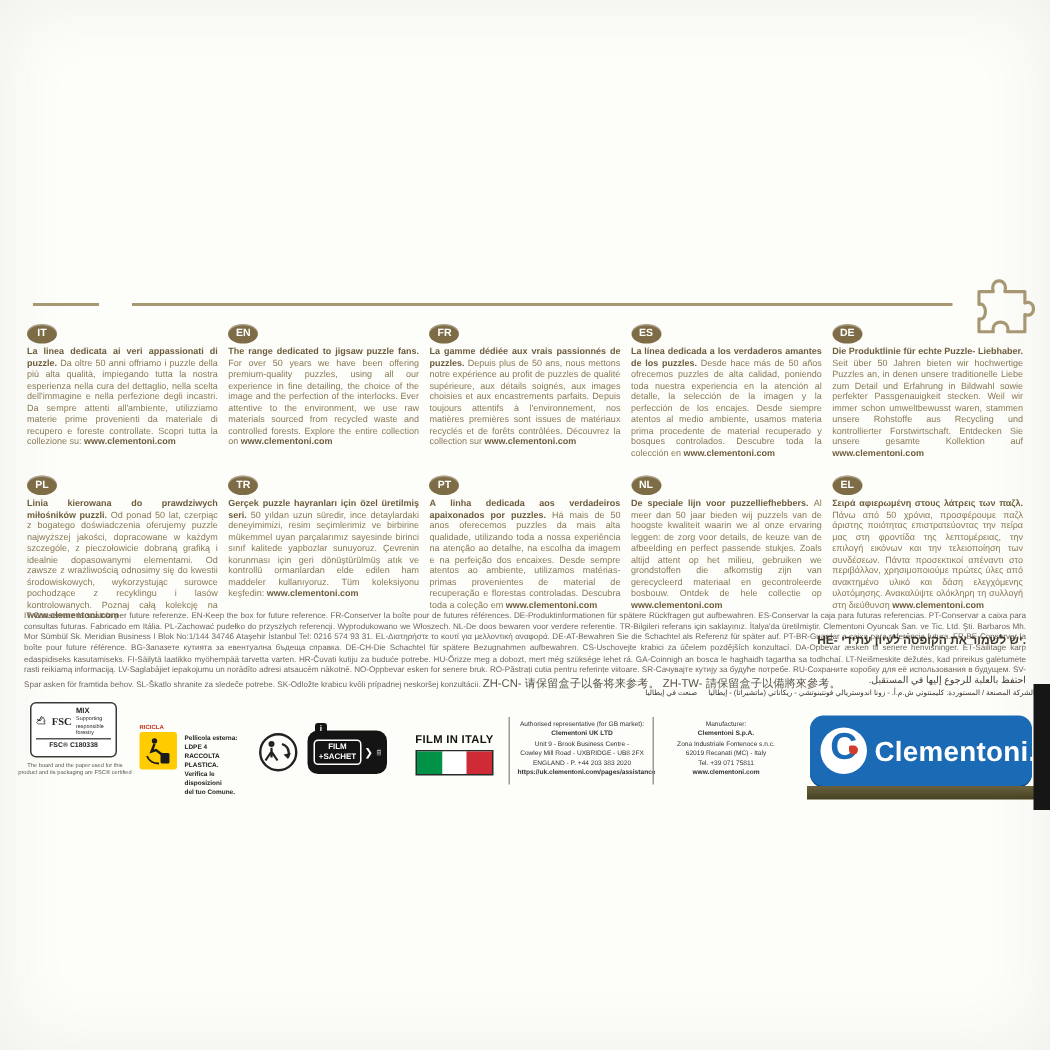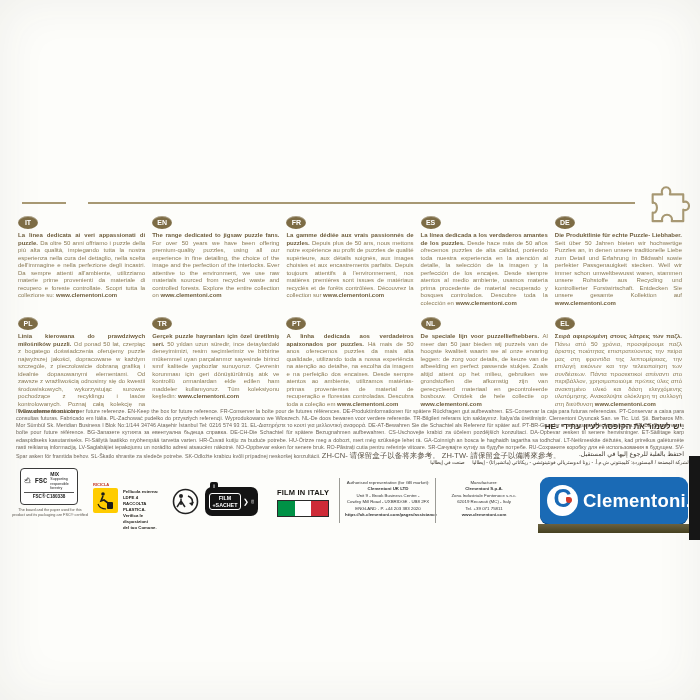--- a/index.html
+++ b/index.html
@@ -28,21 +28,21 @@
   
   .fine{position:absolute;top:408px;left:16px;width:668px;font-size:5.4px;line-height:1.32;
         color:#6f665a;text-align:justify;}
   .fine .zh{font-size:7.5px;color:#5c5448;margin-top:48px;}
   .he-line{position:absolute;top:422px;right:16px;font-size:8px;font-weight:700;color:#3f382e;}
   .ar-line{position:absolute;top:450px;right:16px;font-size:6.3px;color:#3f382e;direction:rtl;}
   
   .fsc{position:absolute;left:20px;top:468px;width:58px;height:37px;border:1.5px solid #3a3a3a;
        border-radius:4px;color:#222;padding:2px 3px;box-sizing:border-box;background:#fff;}
   .fsc-top{display:flex;align-items:center;gap:3px;border-bottom:1px solid #555;padding-bottom:1px;}
-  .fsc-brand{font-family:Liberation Mono, monospace;font-weight:700;font-size:7px;}
+  .fsc-brand{font-family:Liberation Serif, serif;font-weight:700;font-size:7px;}
   .fsc-right{font-size:3.6px;line-height:1.25;}
   .fsc-right .mix{font-size:5px;font-weight:700;}
   .fsc-code{font-size:4.6px;font-weight:700;text-align:center;padding-top:1.5px;}
   .fsc-caption{position:absolute;left:12px;top:508px;width:76px;font-size:3.8px;line-height:1.35;
                text-align:center;color:#5a564e;}
   .recycle-tag{position:absolute;left:93px;top:482px;font-size:4px;font-weight:700;color:#c2331f;}
   .recycle-box{position:absolute;left:93px;top:488px;width:25px;height:25px;background:#ffcc00;
                border-radius:2px;display:flex;align-items:center;justify-content:center;}
   .recycle-text{position:absolute;left:123px;top:489px;width:46px;font-size:4.3px;font-weight:700;
                 color:#24221e;line-height:1.4;}

